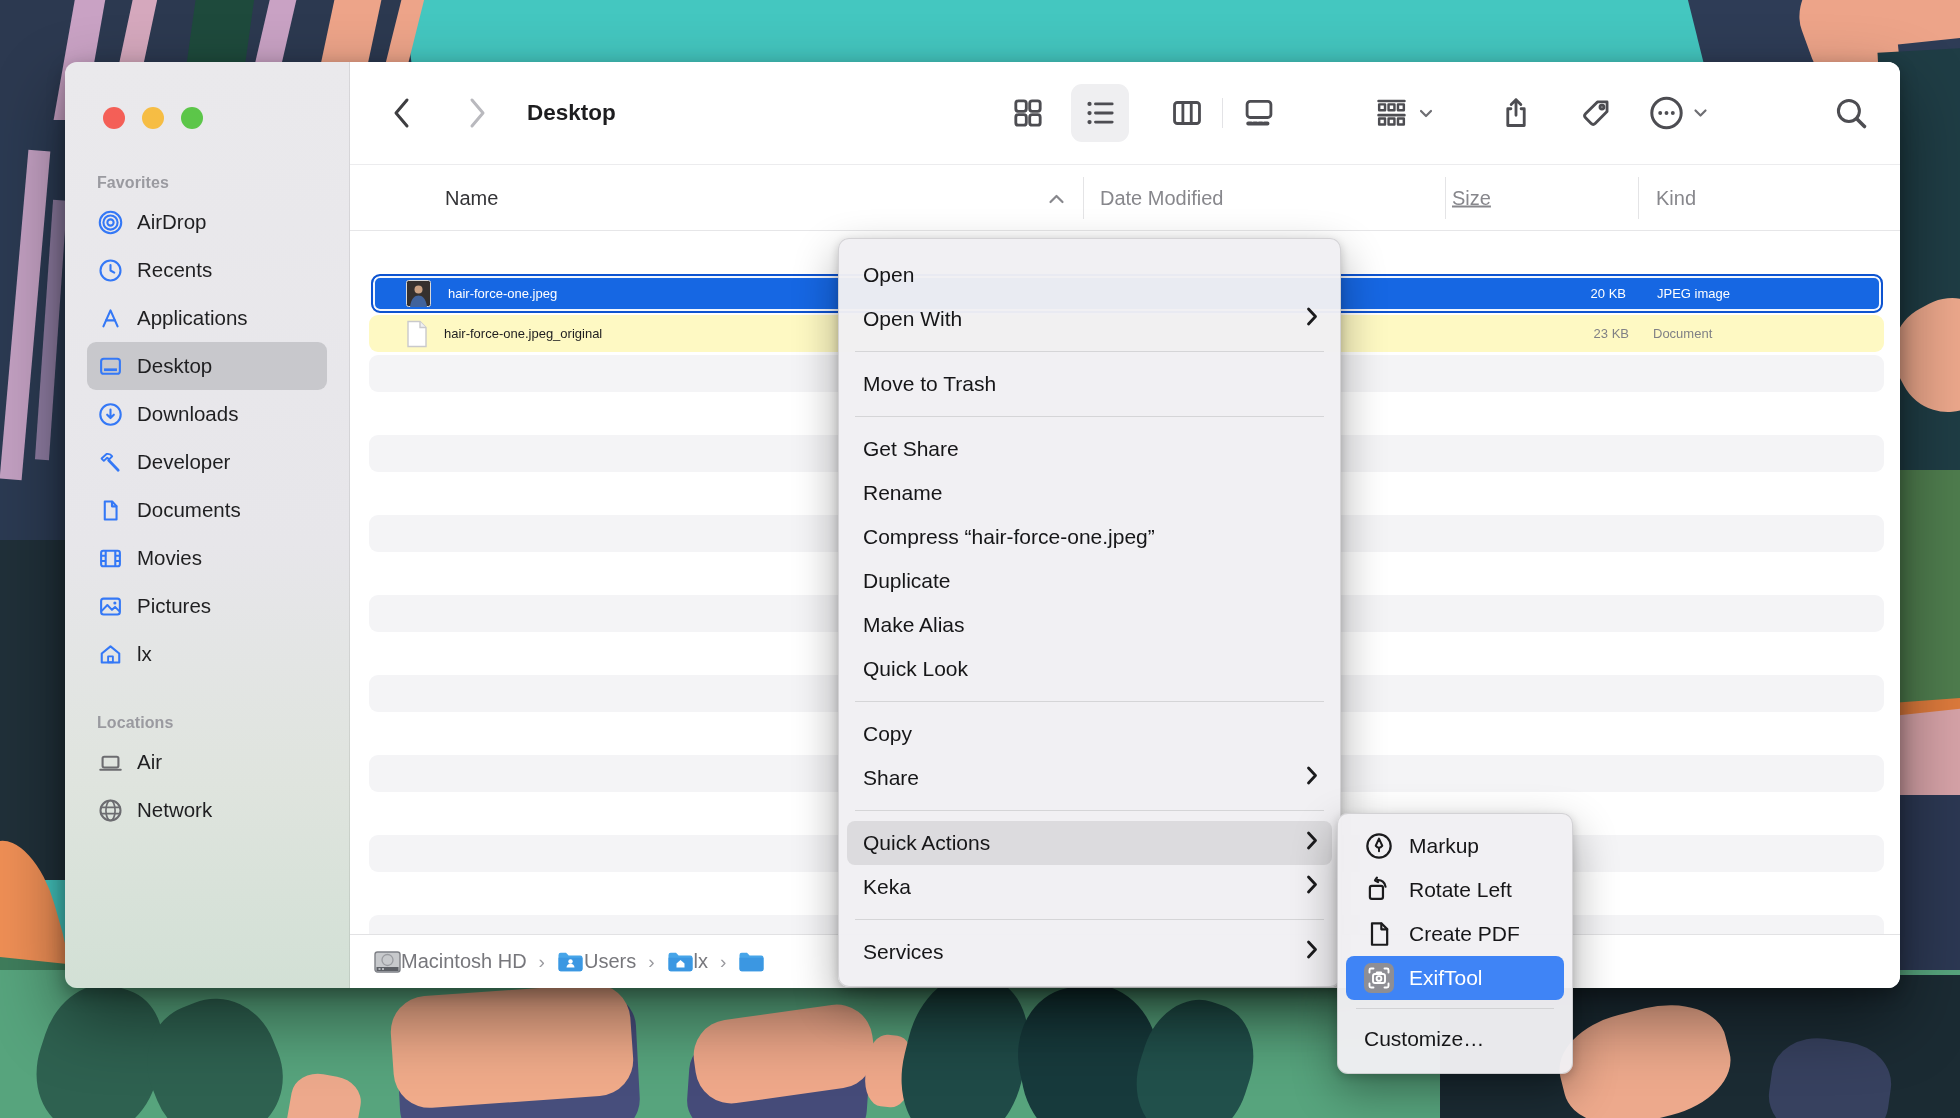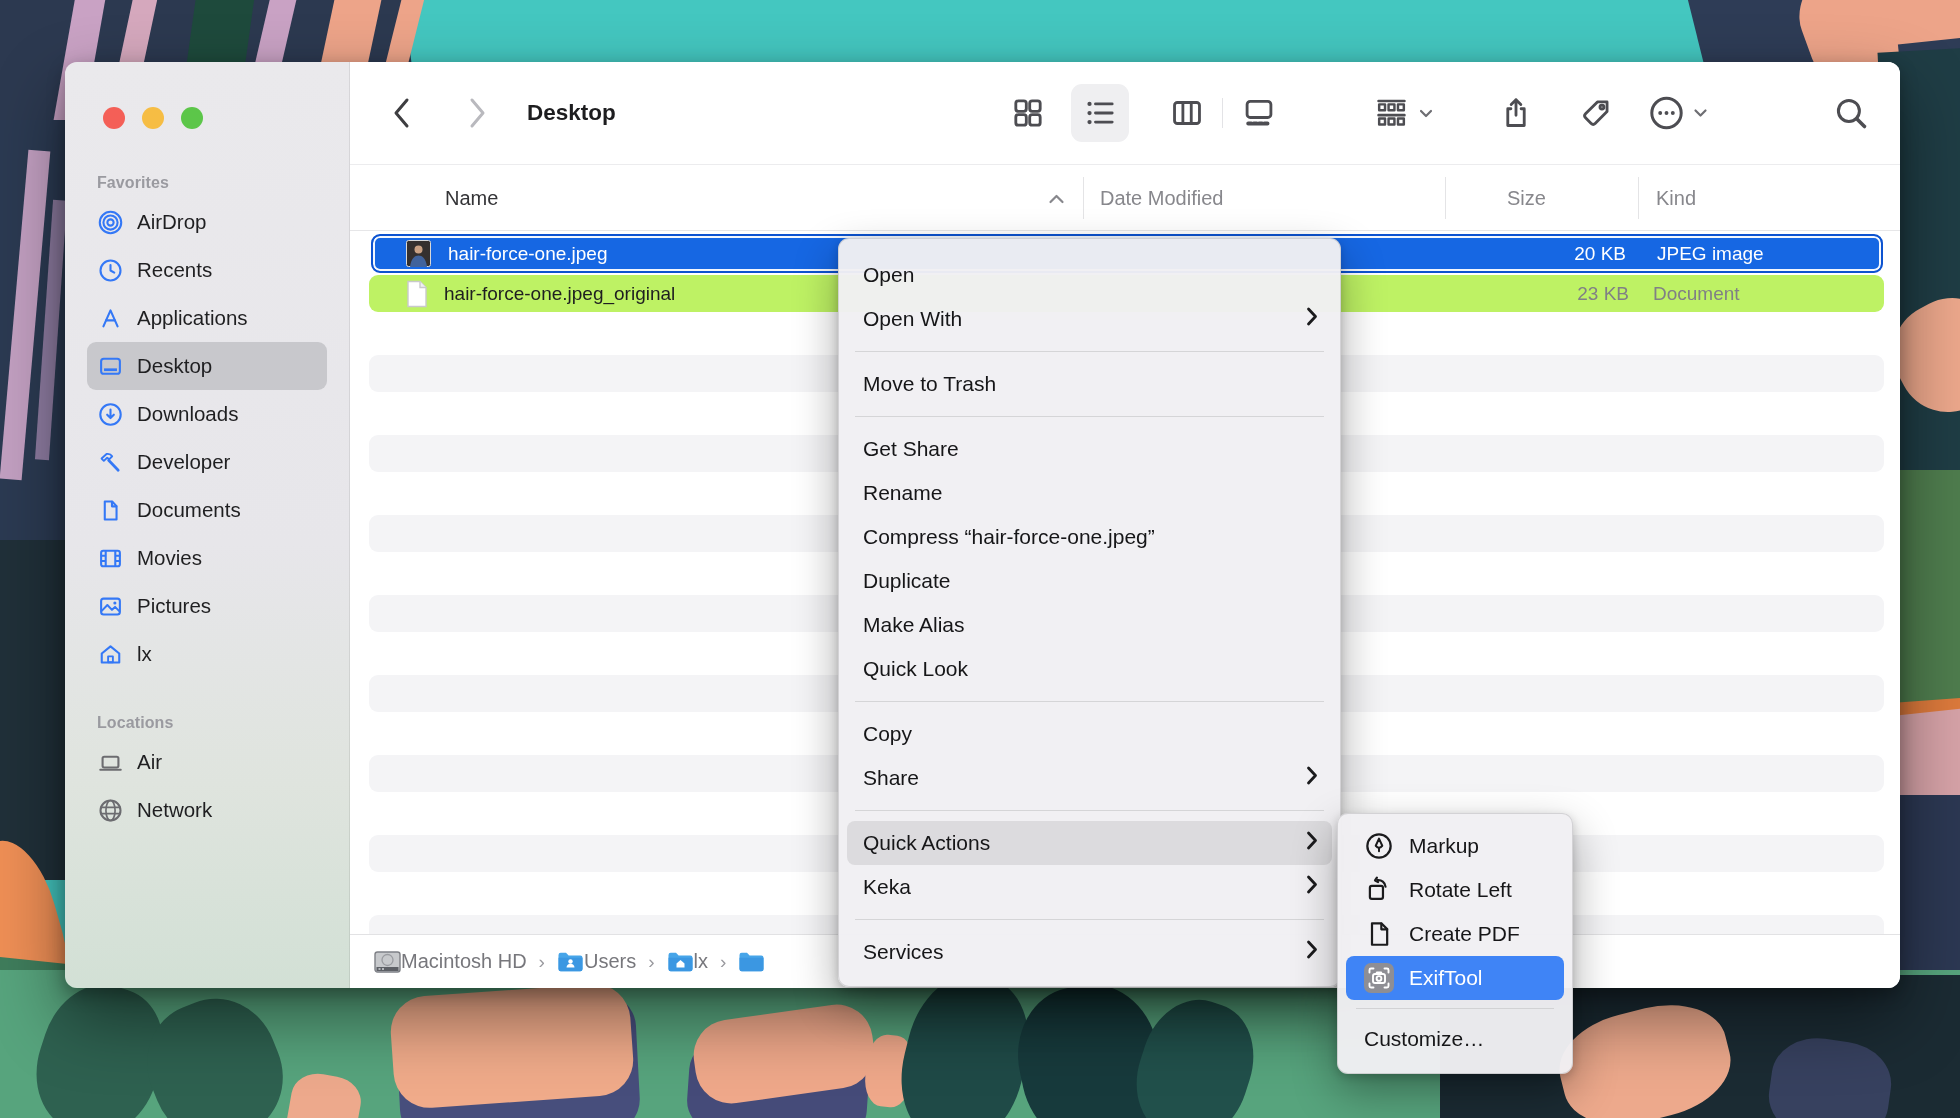--- a/index.html
+++ b/index.html
@@ -49,32 +49,32 @@
     width:58px; height:58px; border-radius:11px; background:#efeff1; }
   .tb-sep { position:absolute; left:872px; top:50%; transform:translateY(-50%); width:1px; height:30px; background:#e3e3e6; }
   .chev-sm { color:#6e6e73; }
 
   
   #col-header { position:absolute; top:103px; left:0; right:0; height:66px; background:#fff;
     border-bottom:1px solid #e6e6e8; font-size:20px; color:#87878c; }
   #col-header .colcell { position:absolute; top:50%; transform:translateY(-50%); }
   .col-name { left:95px; color:#343437; }
   .col-sort { left:698px; color:#87878c; }
-  .col-date { left:750px; } .col-size { left:1157px; } .col-kind { left:1306px; }
+  .col-date { left:750px; } .col-size { left:1102px;text-decoration:underline; } .col-kind { left:1306px; }
   .col-div { position:absolute; top:12px; height:42px; width:1px; background:#e4e4e6; }
   .cd1{ left:733px; } .cd2{ left:1095px; } .cd3{ left:1288px; }
 
   
   #file-list { position:absolute; top:169px; left:0; right:0; height:703px; overflow:hidden; background:#fff; }
   .stripe { position:absolute; left:19px; width:1515px; height:37px; border-radius:9px; background:#f4f4f6; }
-  .file-row { position:absolute; display:flex; align-items:center; font-size:19px; }
+  .file-row { position:absolute; display:flex; align-items:center; font-size:13px;margin-top:40px; }
   .file-row .fname { margin-left:0; }
   .row-sel { left:21px; width:1512px; top:3px; height:39px; border-radius:9px;
     background:#1667e3; border:2.5px solid #0d53d0; box-shadow:inset 0 0 0 2px rgba(255,255,255,.95); color:#fff; }
-  .row-plain { left:19px; width:1515px; top:44px; height:37px; border-radius:9px; background:#bef264; color:#1e1e20; }
+  .row-plain { left:19px; width:1515px; top:44px; height:37px; border-radius:9px; background:#fef9c3; color:#1e1e20; }
   .f-ico { position:absolute; left:33px; width:25px; height:27px; display:flex; align-items:center; }
   .row-plain .f-ico { left:36px; }
   .fname { position:absolute; left:75px; font-weight:500; white-space:nowrap; }
   .row-plain .fname { font-weight:400; }
   .fsize { position:absolute; right:255px; }
   .fkind { position:absolute; left:1284px; }
   .row-plain .fsize, .row-plain .fkind { color:#808085; }
 
   
   #path-bar { position:absolute; left:0; right:0; top:872px; height:54px; background:#fff;

